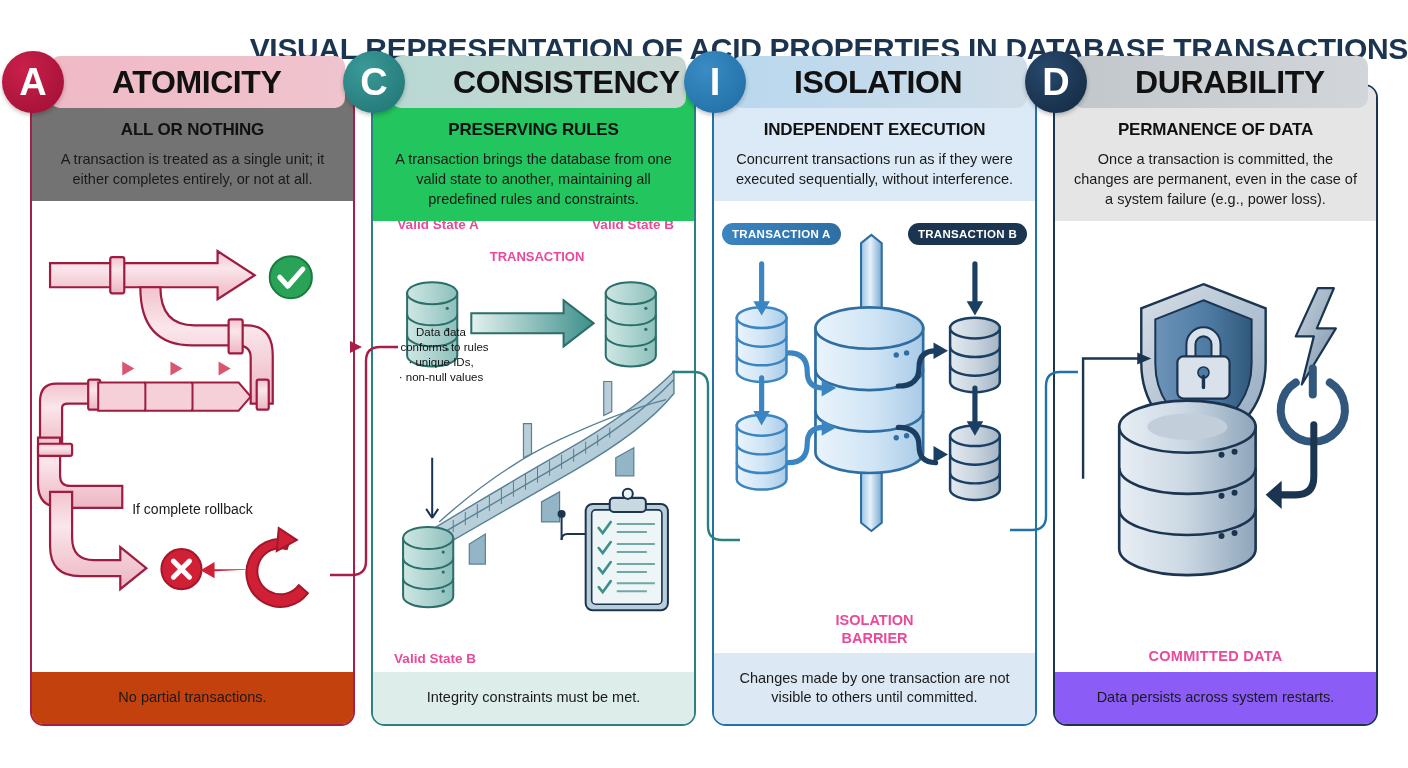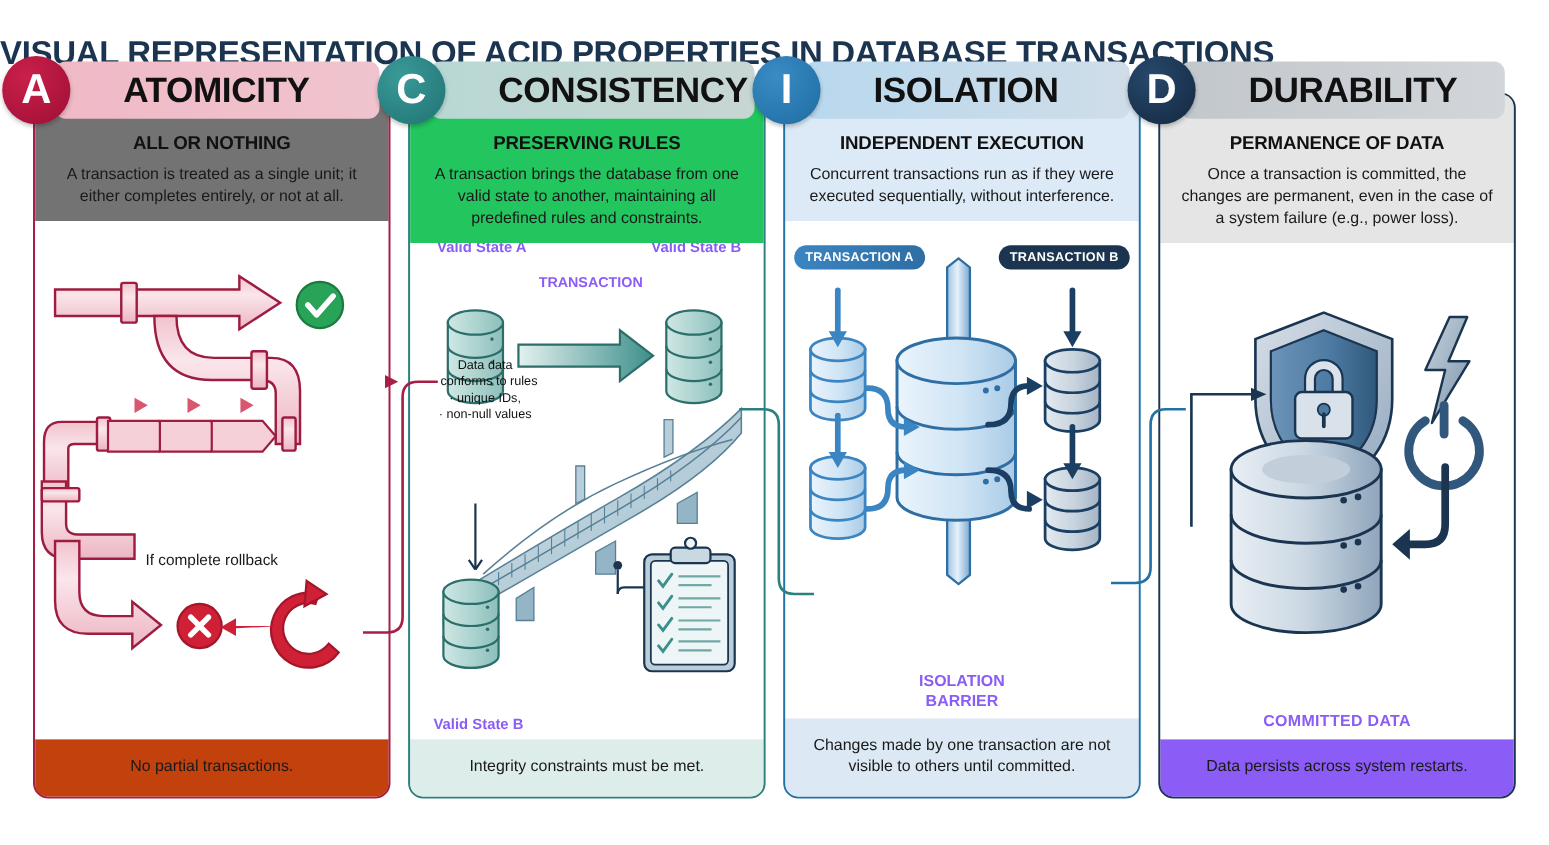--- a/index.html
+++ b/index.html
@@ -4,21 +4,21 @@
 <style>
   * { box-sizing: border-box; margin: 0; padding: 0; }
   body {
     width: 1408px; height: 768px;
     background: #ffffff;
     font-family: "Liberation Sans", sans-serif;
     overflow: hidden;
     position: relative;
   }
   #page-title {
-    text-align: left;
+    text-align: right;
     font-size: 30px;
     font-weight: bold;
     color: #1b3551;
     letter-spacing: -0.3px;
     padding-top: 32px;
     font-family: "Liberation Sans", sans-serif;
   }
   #panels {
     display: flex;
     gap: 16px;
@@ -120,21 +120,21 @@
   .p-dur .panel-headstrip { background: linear-gradient(90deg,#c2c7cc,#d2d6da); }
   .p-dur .panel-badge { background: radial-gradient(circle at 35% 30%, #28486c, #12283f); }
   .p-dur .panel-top { background: #e5e5e5; }
   .p-dur .panel-footer { background: #8b5cf6; }
 
   .svg-art { position: absolute; top: 0; left: 0; width: 100%; height: 100%; }
   .cap-label {
     position: absolute;
     font-size: 13.5px;
     font-weight: bold;
-    color: #8b5cf6;
+    color: #ec4899;
     text-align: center;
   }
   .cap-plain {
     position: absolute;
     font-size: 14px;
     color: #1a1a1a;
     text-align: center;
     line-height: 1.25;
   }
   .cap-small {

